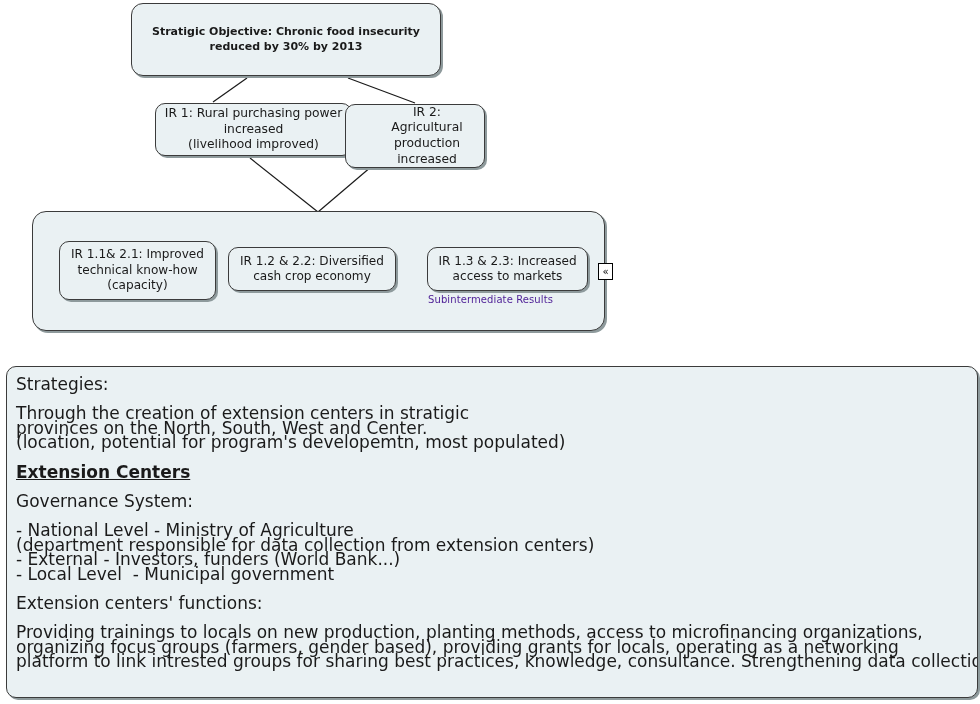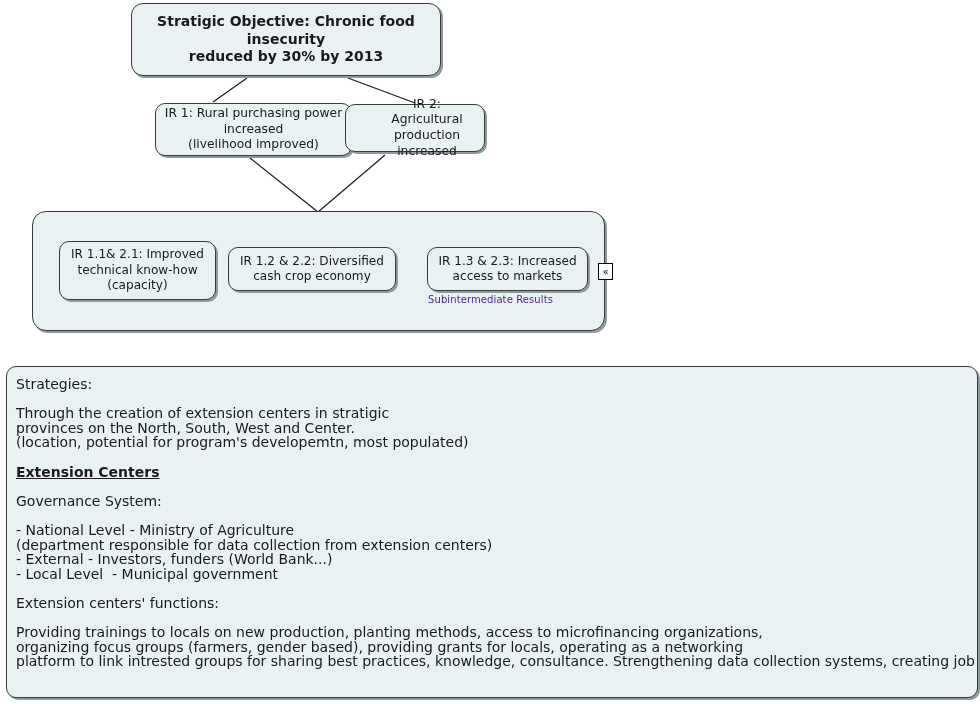--- a/index.html
+++ b/index.html
@@ -54,38 +54,38 @@
     white-space: pre-line;
   }
 
   
   #so-box {
     left: 131px;
     top: 3px;
     width: 310px;
     height: 73px;
     border-radius: 12px;
-    font-size: 14px;
+    font-size: 11px;
     font-weight: bold;
   }
 
   
   #ir1-box {
     left: 115px;
     top: 103px;
     width: 197px;
     height: 53px;
     font-size: 12.3px;
     margin-left: 40px;
   }
   #ir2-box {
     left: 345px;
     top: 104px;
     width: 140px;
-    height: 48px;
+    height: 64px;
     font-size: 12.3px;
     padding-left: 24px;
   }
 
   
   #subir-container {
     position: absolute;
     box-sizing: border-box;
     left: 32px;
     top: 211px;
@@ -140,21 +140,21 @@
     width: 972px;
     height: 332px;
     background: #eaf1f3;
     border: 1px solid #3b3b3b;
     border-radius: 10px;
     box-shadow: 2px 2px 0 0 #8e9a9c;
     padding: 10px 10px 10px 9px;
     overflow: hidden;
   }
   .note-line {
-    font-size: 14px;
+    font-size: 17px;
     line-height: 14.6px;
     white-space: pre;
     color: #1a1a1a;
   }
   .note-line.spacer {
     height: 14.6px;
   }
   .note-line.heading {
     font-weight: bold;
     text-decoration: underline;

